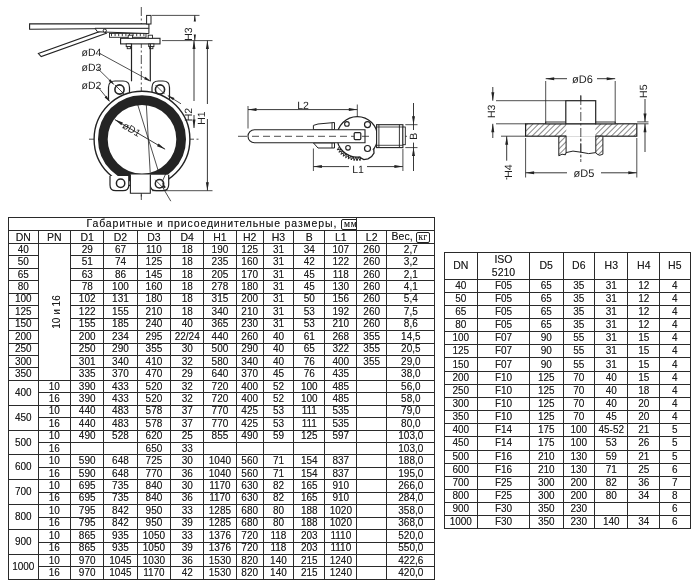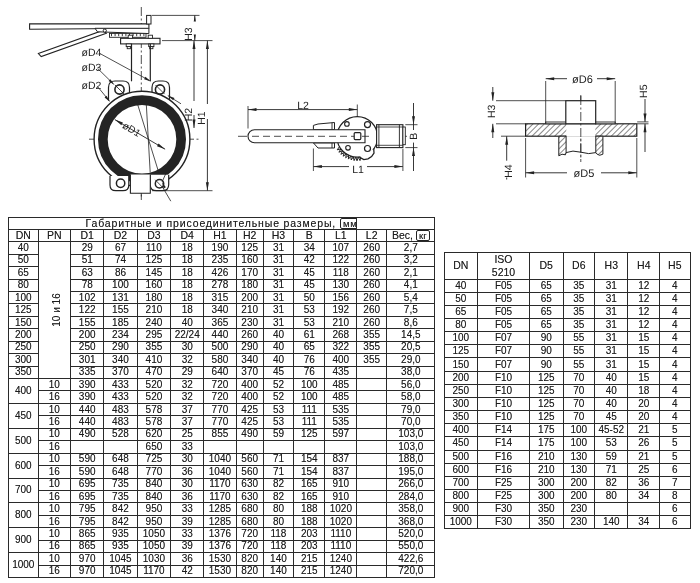--- a/index.html
+++ b/index.html
@@ -1,21 +1,21 @@
 <!DOCTYPE html>
 <html><head>
 <meta charset="utf-8">
 <style>
 html,body{margin:0;padding:0;background:#fff;}
 #page{position:relative;width:700px;height:583px;background:#fff;overflow:hidden;
   font-family:"Liberation Sans",sans-serif;color:#1c1c1c;}
 table{border-collapse:collapse;table-layout:fixed;}
 td{border:1px solid #2a2a2a;padding:0;text-align:center;vertical-align:middle;
   font-size:10px;line-height:1;font-weight:normal;color:#1c1c1c;overflow:hidden;white-space:nowrap;}
-.unit{display:inline-block;border:1px solid #222;border-radius:2px;padding:0 2px;font-size:9.5px;line-height:9px;}
+.unit{display:inline-block;border:1px solid #222;border-radius:2px;padding:0 2px;font-size:9.5px;line-height:9px;font-family:Liberation Serif, serif;}
 #t1{position:absolute;left:8px;top:217px;}
 #t2{position:absolute;left:443.5px;top:251.5px;}
 .vtext{transform:rotate(-90deg);white-space:nowrap;font-size:10px;}
 .hdr td{font-size:10.5px;}
 td{text-shadow:0 0 0.5px rgba(40,40,40,0.55);}
 text{font-family:"Liberation Sans",sans-serif;text-rendering:geometricPrecision;}
 </style>
 </head>
 <body>
 <div id="page">
@@ -320,21 +320,21 @@
           <td>122</td>
           <td>260</td>
           <td>3,2</td>
         </tr>
 <tr style="height:12.45px">
           <td>65</td>
           <td>63</td>
           <td>86</td>
           <td>145</td>
           <td>18</td>
-          <td>426</td>
+          <td>205</td>
           <td>170</td>
           <td>31</td>
           <td>45</td>
           <td>118</td>
           <td>260</td>
           <td>2,1</td>
         </tr>
 <tr style="height:12.45px">
           <td>80</td>
           <td>78</td>
@@ -496,21 +496,21 @@
           <td>440</td>
           <td>483</td>
           <td>578</td>
           <td>37</td>
           <td>770</td>
           <td>425</td>
           <td>53</td>
           <td>111</td>
           <td>535</td>
           <td></td>
-          <td>70,0</td>
+          <td>80,0</td>
         </tr>
 <tr style="height:12.45px">
           <td rowspan="2">500</td>
           <td>10</td>
           <td>490</td>
           <td>528</td>
           <td>620</td>
           <td>25</td>
           <td>855</td>
           <td>490</td>
@@ -670,21 +670,21 @@
           <td>970</td>
           <td>1045</td>
           <td>1170</td>
           <td>42</td>
           <td>1530</td>
           <td>820</td>
           <td>140</td>
           <td>215</td>
           <td>1240</td>
           <td></td>
-          <td>720,0</td>
+          <td>420,0</td>
         </tr>
 </tbody>
     </table>
 
 <table id="t2">
 <colgroup>
 <col style="width:33.5px">
         <col style="width:52px">
         <col style="width:33.5px">
         <col style="width:31.6px">

